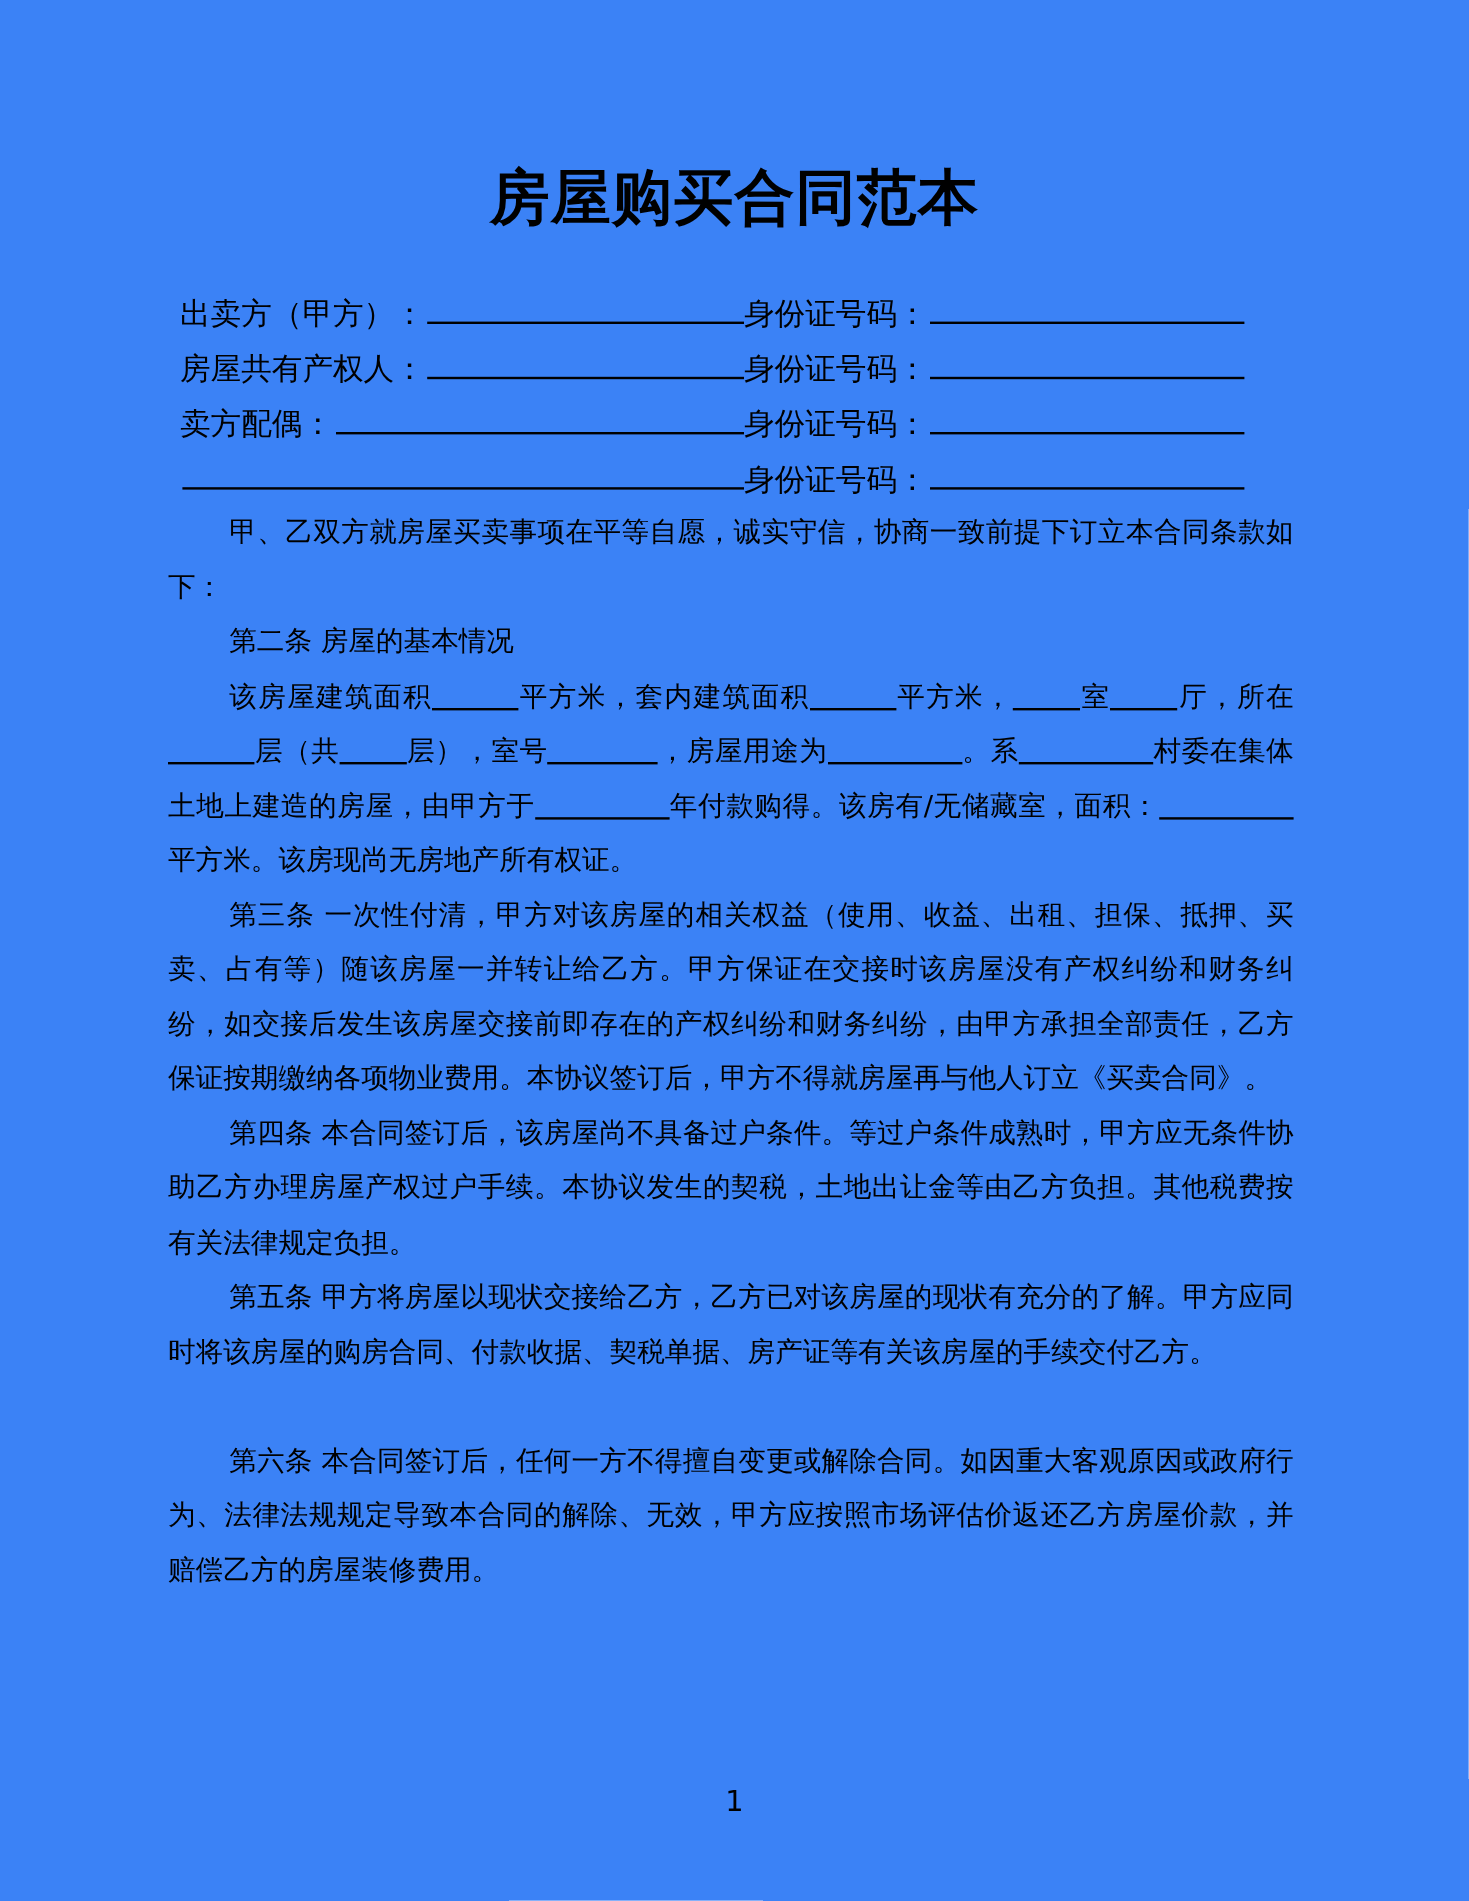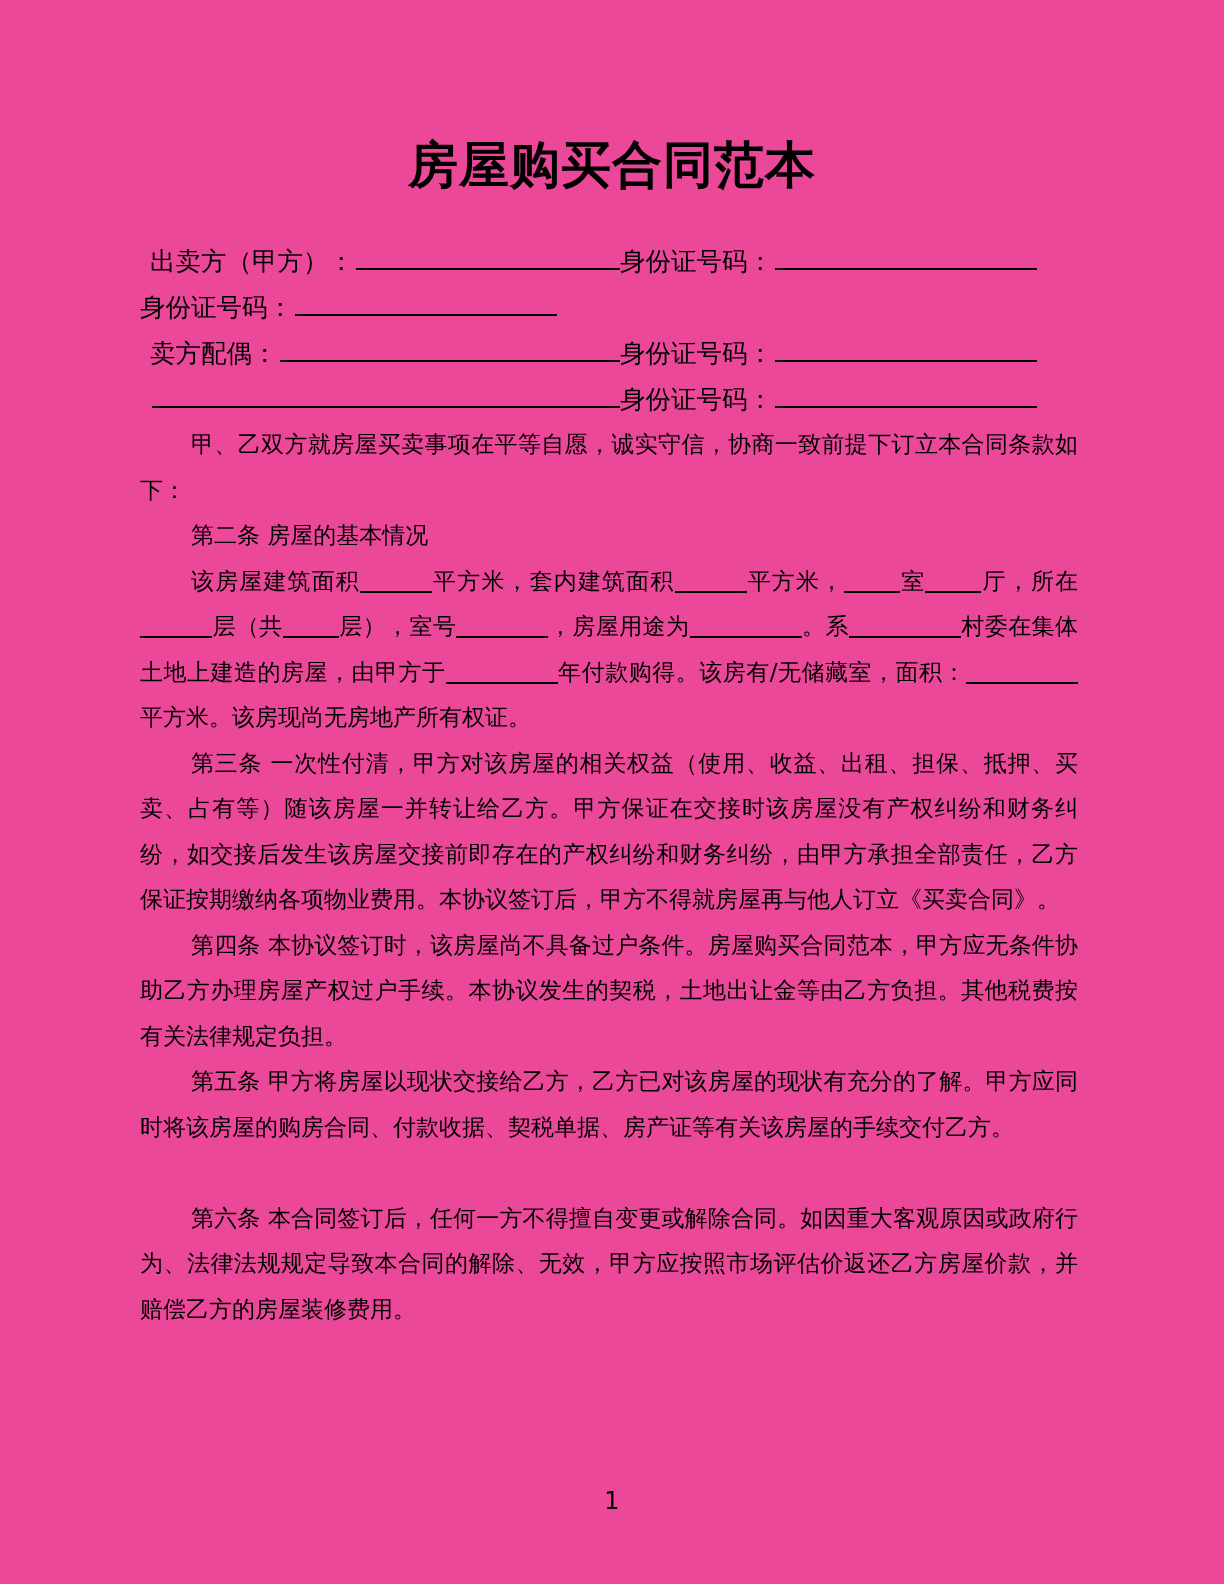--- a/index.html
+++ b/index.html
@@ -8,21 +8,21 @@
     background: #ffffff;
   }
   body {
     font-family: "DejaVu Sans", "Liberation Sans", sans-serif;
     color: #000000;
   }
   .page {
     position: relative;
     width: 1224px;
     height: 1584px;
-    background: #ec4899;
+    background: #3b82f6;
     box-sizing: border-box;
     overflow: hidden;
   }
   .doc-title {
     position: absolute;
     top: 134px;
     left: 0;
     width: 1224px;
     text-align: center;
     font-size: 50px;
@@ -116,20 +116,24 @@
         <span class="f-label">出卖方（甲方）：</span>
         <span class="f-blank"></span>
       </div>
       <div class="form-right">
         <span class="f-label">身份证号码：</span>
         <span class="f-blank-id"></span>
       </div>
     </div>
 
     <div class="form-row">
+      <div class="form-left">
+        <span class="f-label">房屋共有产权人：</span>
+        <span class="f-blank"></span>
+      </div>
       <div class="form-right">
         <span class="f-label">身份证号码：</span>
         <span class="f-blank-id"></span>
       </div>
     </div>
 
     <div class="form-row">
       <div class="form-left">
         <span class="f-label">卖方配偶：</span>
         <span class="f-blank"></span>
@@ -150,21 +154,21 @@
       </div>
     </div>
 
     <p class="para">甲、乙双方就房屋买卖事项在平等自愿，诚实守信，协商一致前提下订立本合同条款如下：</p>
 
 
     <p class="para">第二条 房屋的基本情况</p>
     <p class="para"><span>该房屋建筑面积</span><span class="u u-3"></span><span>平方米，套内建筑面积</span><span class="u u-3"></span><span>平方米，</span><span class="u u-2"></span><span>室</span><span class="u u-2"></span><span>厅，所在</span><span class="u u-3"></span><span>层（共</span><span class="u u-2"></span><span>层），室号</span><span class="u u-4"></span><span>，房屋用途为</span><span class="u u-5"></span><span>。系</span><span class="u u-5"></span><span>村委在集体土地上建造的房屋，由甲方于</span><span class="u u-5"></span><span>年付款购得。该房有/无储藏室，面积：</span><span class="u u-5"></span><span>平方米。该房现尚无房地产所有权证。</span></p>
 
     <p class="para">第三条 一次性付清，甲方对该房屋的相关权益（使用、收益、出租、担保、抵押、买卖、占有等）随该房屋一并转让给乙方。甲方保证在交接时该房屋没有产权纠纷和财务纠纷，如交接后发生该房屋交接前即存在的产权纠纷和财务纠纷，由甲方承担全部责任，乙方保证按期缴纳各项物业费用。本协议签订后，甲方不得就房屋再与他人订立《买卖合同》。</p>
-    <p class="para">第四条 本协议签订时，该房屋尚不具备过户条件。房屋购买合同范本，甲方应无条件协助乙方办理房屋产权过户手续。本协议发生的契税，土地出让金等由乙方负担。其他税费按有关法律规定负担。</p>
+    <p class="para">第四条 本合同签订后，该房屋尚不具备过户条件。等过户条件成熟时，甲方应无条件协助乙方办理房屋产权过户手续。本协议发生的契税，土地出让金等由乙方负担。其他税费按有关法律规定负担。</p>
     <p class="para">第五条 甲方将房屋以现状交接给乙方，乙方已对该房屋的现状有充分的了解。甲方应同时将该房屋的购房合同、付款收据、契税单据、房产证等有关该房屋的手续交付乙方。</p>
     <div class="para-spacer"></div>
     <p class="para">第六条 本合同签订后，任何一方不得擅自变更或解除合同。如因重大客观原因或政府行为、法律法规规定导致本合同的解除、无效，甲方应按照市场评估价返还乙方房屋价款，并赔偿乙方的房屋装修费用。</p>
 
   </div>
 
   <div class="page-number">1</div>
 
 </div>
 

